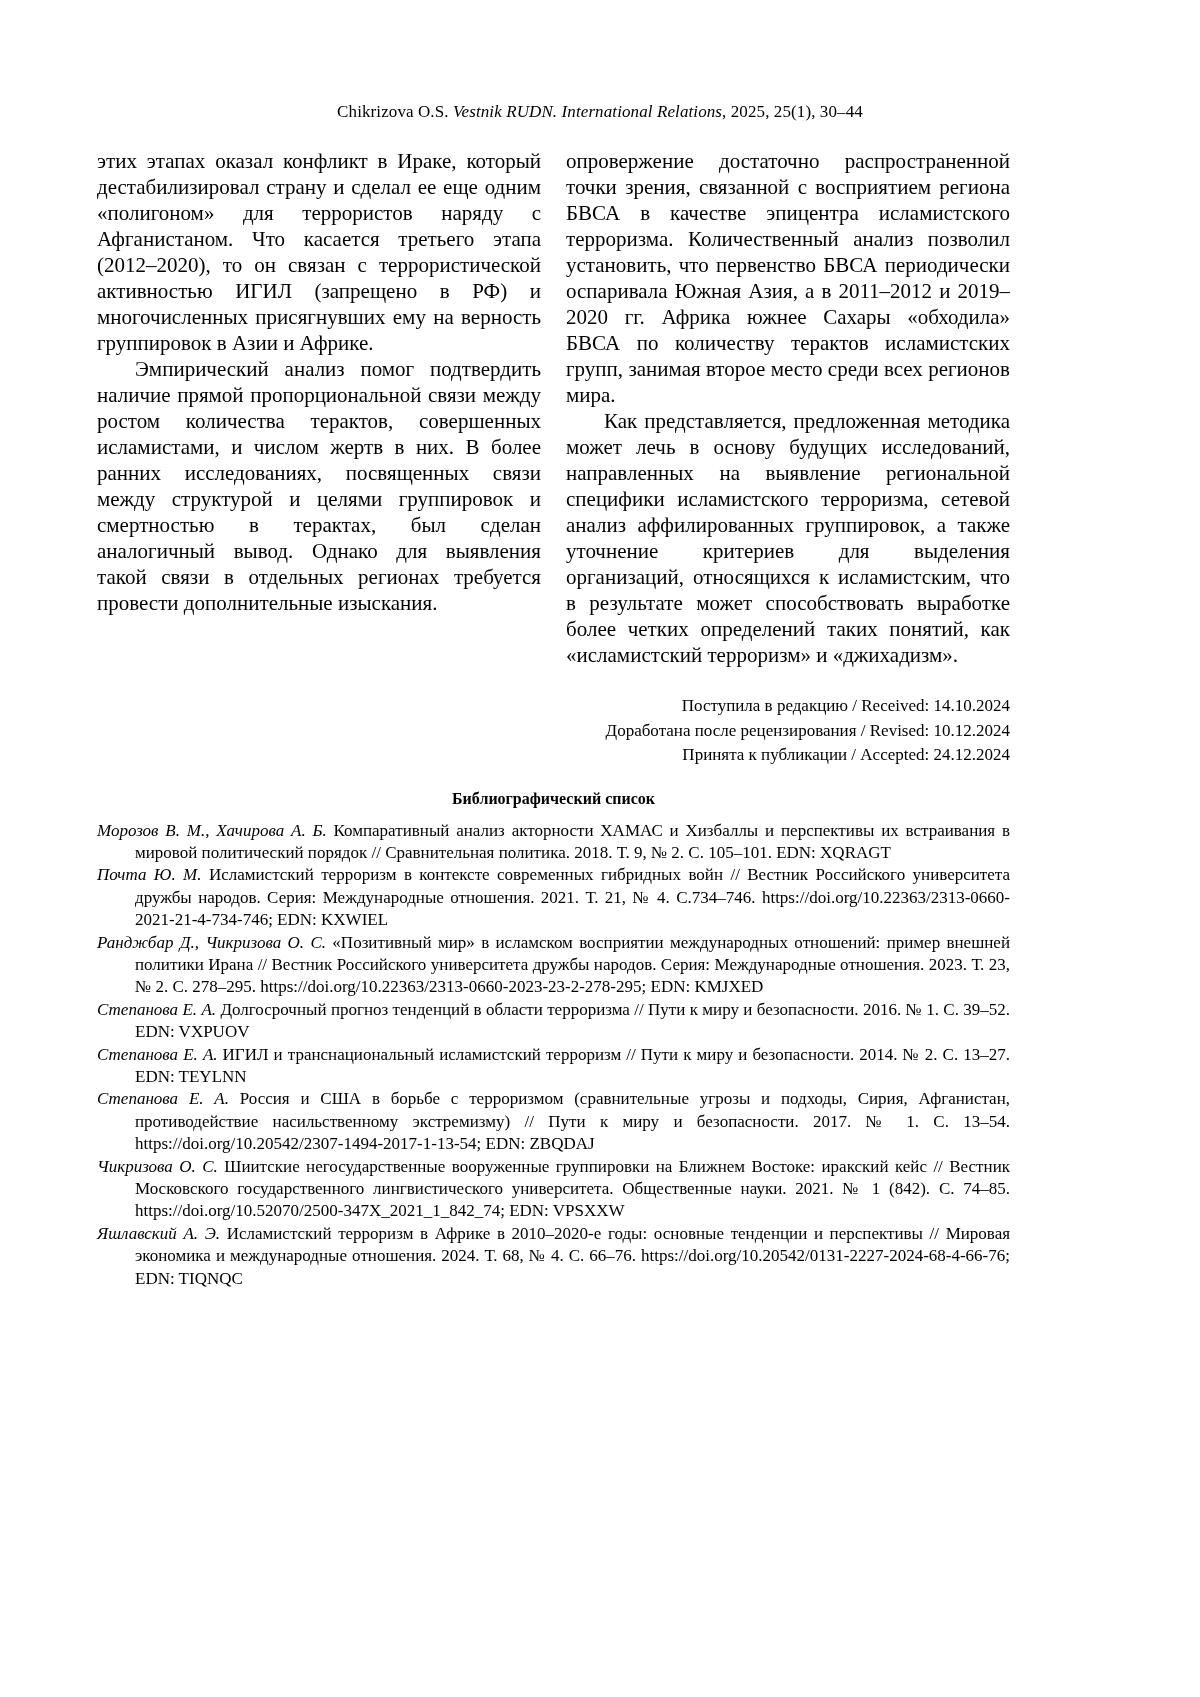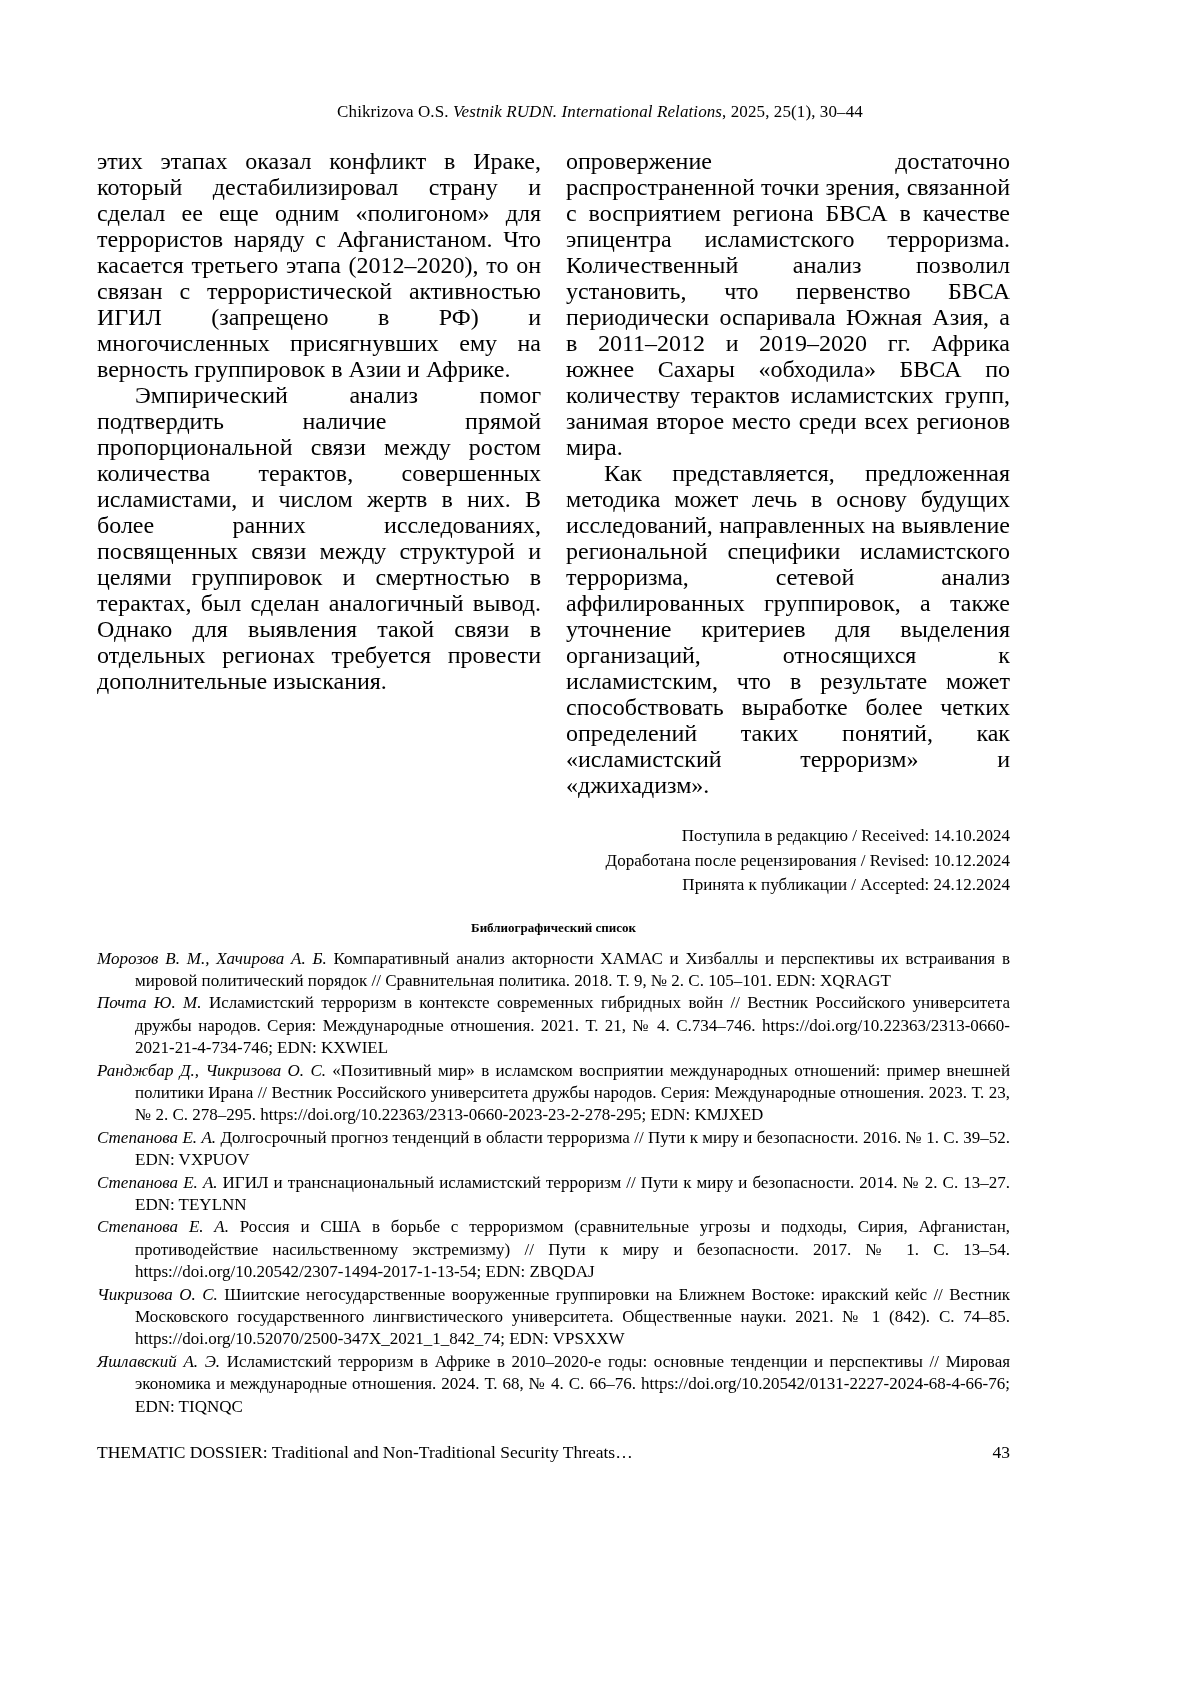--- a/index.html
+++ b/index.html
@@ -30,38 +30,38 @@
   .columns {
     margin-top: 48px;
     display: flex;
     gap: 25px;
   }
   .column {
     width: 444px;
     flex: 0 0 444px;
   }
   .para {
-    font-size: 24px;
+    font-size: 21px;
     line-height: 26px;
     text-align: justify;
     text-indent: 38px;
     hyphens: auto;
     -webkit-hyphens: auto;
   }
   .para.no-indent { text-indent: 0; }
   .dates {
     margin-top: 26px;
     text-align: right;
     font-size: 17px;
     line-height: 24.5px;
   }
   .bib-heading {
     margin-top: 22px;
     text-align: center;
-    font-size: 13px;
+    font-size: 16px;
     font-weight: bold;
     font-family: "Liberation Serif", "DejaVu Serif", serif;
   }
   .bibliography {
     margin-top: 12px;
   }
   .bib-entry {
     font-size: 17px;
     line-height: 22.4px;
     text-align: justify;
@@ -114,18 +114,14 @@
     <p class="bib-entry"><em>Морозов В. М., Хачирова А. Б.</em><span> Компаративный анализ акторности ХАМАС и Хизбаллы и перспективы их встраивания в мировой политический порядок // Сравнительная политика. 2018. Т. 9, № 2. С. 105–101. EDN: XQRAGT</span></p>
     <p class="bib-entry"><em>Почта Ю. М.</em><span> Исламистский терроризм в контексте современных гибридных войн // Вестник Российского университета дружбы народов. Серия: Международные отношения. 2021. Т. 21, № 4. С.734–746. https://doi.org/10.22363/2313-0660-2021-21-4-734-746; EDN: KXWIEL</span></p>
     <p class="bib-entry"><em>Ранджбар Д., Чикризова О. С.</em><span> «Позитивный мир» в исламском восприятии международных отношений: пример внешней политики Ирана // Вестник Российского университета дружбы народов. Серия: Международные отношения. 2023. Т. 23, № 2. С. 278–295. https://doi.org/10.22363/2313-0660-2023-23-2-278-295; EDN: KMJXED</span></p>
     <p class="bib-entry"><em>Степанова Е. А.</em><span> Долгосрочный прогноз тенденций в области терроризма // Пути к миру и безопасности. 2016. № 1. С. 39–52. EDN: VXPUOV</span></p>
     <p class="bib-entry"><em>Степанова Е. А.</em><span> ИГИЛ и транснациональный исламистский терроризм // Пути к миру и безопасности. 2014. № 2. С. 13–27. EDN: TEYLNN</span></p>
     <p class="bib-entry"><em>Степанова Е. А.</em><span> Россия и США в борьбе с терроризмом (сравнительные угрозы и подходы, Сирия, Афганистан, противодействие насильственному экстремизму) // Пути к миру и безопасности. 2017. № 1. С. 13–54. https://doi.org/10.20542/2307-1494-2017-1-13-54; EDN: ZBQDAJ</span></p>
     <p class="bib-entry"><em>Чикризова О. С.</em><span> Шиитские негосударственные вооруженные группировки на Ближнем Востоке: иракский кейс // Вестник Московского государственного лингвистического университета. Общественные науки. 2021. № 1 (842). С. 74–85. https://doi.org/10.52070/2500-347X_2021_1_842_74; EDN: VPSXXW</span></p>
     <p class="bib-entry"><em>Яшлавский А. Э.</em><span> Исламистский терроризм в Африке в 2010–2020-е годы: основные тенденции и перспективы // Мировая экономика и международные отношения. 2024. Т. 68, № 4. С. 66–76. https://doi.org/10.20542/0131-2227-2024-68-4-66-76; EDN: TIQNQC</span></p>
   </section>
 
-  <footer class="page-footer" lang="en">
-    <span>THEMATIC DOSSIER: Traditional and Non-Traditional Security Threats…</span>
-    <span>43</span>
-  </footer>
 
 </div>
 
 </body></html>

